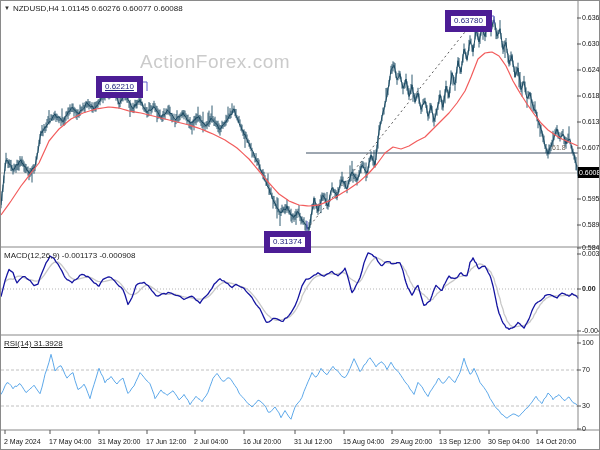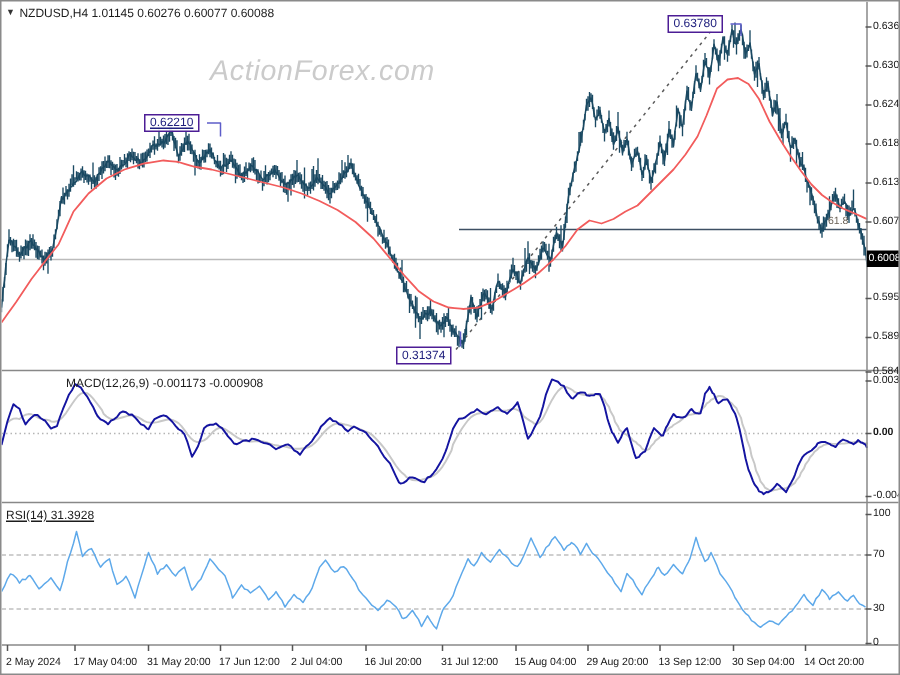--- a/index.html
+++ b/index.html
@@ -3,29 +3,29 @@
 <meta charset="utf-8">
 <style>
   html,body{margin:0;padding:0;background:#e8e8e8;}
   #root{position:relative;width:600px;height:450px;background:#ffffff;border:1px solid #8a8a8a;box-sizing:border-box;overflow:hidden;font-family:"Liberation Sans",sans-serif;}
   #csvg{position:absolute;left:0;top:0;z-index:1;}
   .watermark{position:absolute;z-index:0;font-size:19px;color:#cbcbcb;letter-spacing:0.5px;white-space:nowrap;}
   .hdr{position:absolute;z-index:2;font-size:8px;color:#1c1c1c;white-space:nowrap;}
   .hdr .ddico{font-size:6px;color:#333;margin-right:3px;vertical-align:1px;}
   .axl{position:absolute;z-index:2;font-size:7px;color:#151515;white-space:nowrap;line-height:8px;}
   .axl.bold{font-weight:bold;}
-  .swingbox{position:absolute;z-index:3;font-size:8px;line-height:10px;color:#20207e;background:rgba(255,255,255,0.92);border:1px solid #4c1d95;padding:0 3px;white-space:nowrap;}
+  .swingbox{position:absolute;z-index:3;font-size:8px;line-height:10px;color:#20207e;background:rgba(255,255,255,0.92);border:6px solid #4c1d95;padding:0 3px;white-space:nowrap;}
   .fiblbl{position:absolute;z-index:2;font-size:7px;color:#6b6257;white-space:nowrap;}
   .curtag{position:absolute;z-index:3;left:577px;width:23px;height:11px;background:#000;color:#fff;font-size:7px;line-height:11px;padding-left:1px;white-space:nowrap;}
 </style>
 </head>
 <body>
 
 <div id="root">
-  <div class="watermark" style="left:139px;top:36px;font-style:italic;">ActionForex.com</div>
+  <div class="watermark" style="left:139px;top:50px;">ActionForex.com</div>
 
   <svg id="csvg" width="600" height="450">
       <line x1="0" y1="172" x2="577" y2="172" stroke="#bbbbbb" stroke-width="1"></line>
       <line x1="305" y1="152" x2="577" y2="152" stroke="#3d4f63" stroke-width="1"></line>
       <polyline points="303,232 476,16" fill="none" stroke="#5a5a5a" stroke-width="1" stroke-linejoin="round" stroke-dasharray="2 3"></polyline>
       <path d="M0 198.5L0 207.2M1 190.3L1 200.0M2 183.6L2 190.9M3 174.4L3 182.3M4 161.8L4 170.2M5 151.8L5 161.3M6 157.0L6 162.7M7 159.1L7 167.1M8 158.2L8 166.7M9 159.0L9 166.4M10 158.9L10 170.1M11 163.9L11 170.3M12 166.8L12 173.5M13 162.6L13 171.3M14 163.5L14 169.6M15 163.0L15 171.8M16 158.7L16 169.1M17 159.3L17 169.3M18 159.5L18 169.7M19 155.1L19 165.8M20 157.7L20 164.9M21 155.2L21 164.8M22 158.7L22 165.8M23 160.4L23 170.8M24 162.6L24 171.9M25 163.0L25 172.1M26 166.0L26 170.6M27 165.4L27 174.7M28 169.4L28 179.2M29 166.9L29 176.1M30 167.1L30 174.6M31 165.3L31 181.5M32 163.7L32 170.7M33 163.0L33 172.7M34 164.5L34 170.2M35 155.3L35 164.4M36 151.9L36 158.5M37 145.1L37 151.9M38 138.8L38 145.1M39 133.0L39 143.1M40 129.7L40 134.7M41 124.0L41 134.9M42 127.5L42 135.3M43 123.0L43 130.0M44 125.1L44 132.0M45 121.5L45 130.2M46 118.0L46 126.8M47 115.1L47 122.6M48 109.1L48 123.5M49 117.1L49 122.3M50 113.2L50 118.8M51 113.6L51 120.0M52 114.1L52 119.3M53 111.4L53 119.3M54 109.8L54 117.5M55 112.5L55 121.0M56 112.8L56 119.0M57 114.6L57 120.6M58 115.4L58 122.2M59 115.4L59 120.1M60 117.1L60 125.2M61 107.4L61 121.6M62 115.9L62 124.2M63 117.1L63 124.9M64 115.1L64 123.7M65 110.5L65 119.7M66 109.9L66 115.7M67 106.5L67 118.3M68 106.4L68 114.6M69 103.3L69 113.1M70 106.2L70 111.0M71 102.5L71 111.0M72 102.5L72 111.1M73 105.8L73 115.7M74 106.8L74 112.3M75 108.1L75 117.4M76 108.7L76 119.0M77 108.3L77 116.1M78 110.8L78 116.8M79 103.6L79 115.0M80 105.5L80 112.0M81 105.6L81 110.6M82 101.7L82 108.1M83 104.0L83 110.5M84 101.2L84 111.6M85 99.9L85 106.4M86 100.4L86 107.1M87 98.0L87 105.9M88 100.1L88 108.5M89 100.3L89 106.2M90 103.0L90 107.9M91 101.2L91 111.4M92 105.2L92 111.8M93 101.4L93 109.5M94 100.9L94 110.6M95 100.7L95 110.6M96 100.0L96 107.1M97 98.6L97 106.6M98 98.0L98 103.1M99 94.1L99 104.3M100 96.0L100 100.6M101 92.7L101 98.9M102 89.8L102 102.2M103 94.7L103 98.6M104 91.7L104 99.5M105 82.2L105 96.9M106 90.1L106 95.1M107 91.5L107 97.3M108 89.3L108 98.5M109 88.4L109 97.5M110 86.2L110 95.1M111 88.5L111 95.7M112 80.9L112 93.5M113 81.5L113 89.6M114 85.6L114 92.7M115 89.7L115 99.7M116 90.9L116 97.9M117 92.5L117 103.4M118 102.0L118 107.8M119 96.5L119 106.2M120 94.3L120 102.8M121 94.6L121 100.3M122 90.7L122 100.4M123 85.8L123 95.6M124 89.5L124 99.4M125 88.1L125 99.3M126 93.1L126 101.7M127 95.4L127 101.8M128 100.4L128 106.9M129 98.9L129 116.0M130 102.4L130 111.0M131 105.6L131 111.3M132 101.8L132 111.8M133 103.7L133 112.1M134 98.7L134 105.9M135 99.0L135 107.5M136 98.9L136 107.4M137 98.6L137 103.9M138 94.5L138 101.9M139 94.6L139 103.9M140 97.4L140 104.6M141 100.5L141 104.9M142 103.6L142 108.5M143 106.1L143 110.5M144 102.4L144 111.1M145 106.1L145 112.0M146 106.1L146 116.6M147 110.2L147 115.7M148 101.0L148 115.1M149 102.0L149 110.0M150 104.1L150 113.7M151 104.9L151 111.6M152 102.1L152 108.4M153 99.8L153 107.0M154 102.2L154 110.8M155 104.6L155 111.3M156 105.1L156 121.2M157 107.5L157 118.1M158 108.9L158 116.9M159 108.5L159 117.5M160 114.1L160 119.1M161 113.8L161 121.0M162 110.0L162 120.3M163 107.2L163 116.3M164 111.2L164 118.6M165 107.4L165 113.2M166 107.8L166 113.8M167 104.5L167 112.9M168 103.8L168 114.1M169 105.7L169 115.3M170 112.1L170 119.0M171 111.9L171 121.4M172 115.3L172 120.9M173 112.7L173 119.6M174 118.6L174 126.2M175 113.0L175 123.1M176 109.2L176 120.4M177 115.1L177 122.0M178 113.6L178 120.5M179 112.7L179 119.2M180 111.4L180 115.3M181 109.5L181 117.2M182 109.0L182 115.6M183 109.1L183 118.4M184 109.6L184 115.7M185 112.4L185 119.5M186 114.0L186 123.5M187 113.6L187 121.1M188 118.2L188 127.1M189 116.0L189 127.7M190 120.7L190 128.8M191 120.2L191 133.5M192 118.6L192 125.3M193 115.1L193 129.4M194 114.8L194 122.4M195 112.3L195 124.2M196 112.7L196 121.6M197 105.7L197 120.7M198 114.1L198 120.4M199 113.8L199 121.8M200 115.2L200 124.9M201 119.1L201 126.9M202 110.7L202 131.4M203 121.2L203 126.3M204 123.4L204 129.5M205 120.7L205 126.3M206 120.0L206 128.2M207 111.6L207 125.0M208 109.6L208 126.0M209 115.1L209 123.5M210 112.4L210 121.0M211 104.5L211 121.9M212 115.0L212 120.8M213 117.4L213 125.0M214 115.7L214 125.0M215 119.5L215 126.1M216 120.2L216 128.1M217 119.7L217 131.1M218 122.4L218 132.5M219 124.1L219 134.6M220 124.1L220 131.1M221 119.7L221 127.4M222 121.0L222 127.8M223 120.7L223 125.8M224 119.3L224 125.6M225 113.8L225 124.6M226 114.5L226 121.9M227 105.6L227 120.6M228 112.5L228 117.7M229 107.1L229 118.1M230 109.8L230 117.1M231 102.3L231 113.8M232 107.5L232 111.9M233 104.6L233 111.5M234 107.9L234 115.2M235 108.0L235 117.1M236 114.2L236 119.4M237 115.9L237 121.5M238 114.9L238 122.0M239 118.4L239 126.2M240 122.8L240 129.8M241 123.7L241 131.5M242 129.4L242 134.9M243 128.3L243 138.0M244 130.2L244 146.9M245 130.9L245 137.6M246 133.5L246 141.7M247 137.6L247 142.1M248 139.0L248 145.7M249 143.0L249 147.7M250 141.9L250 150.2M251 146.8L251 156.6M252 150.9L252 155.5M253 152.0L253 156.9M254 155.6L254 161.5M255 152.1L255 161.0M256 157.3L256 164.8M257 157.0L257 164.0M258 158.6L258 168.6M259 163.4L259 169.5M260 168.6L260 172.1M261 168.9L261 174.3M262 168.1L262 178.2M263 170.8L263 179.3M264 174.2L264 180.7M265 180.4L265 184.8M266 177.3L266 184.8M267 172.4L267 187.6M268 183.4L268 193.9M269 187.7L269 193.8M270 186.3L270 193.5M271 191.7L271 198.0M272 194.8L272 207.6M273 195.0L273 203.3M274 199.4L274 205.0M275 203.1L275 208.0M276 196.2L276 217.5M277 197.2L277 211.3M278 207.8L278 213.9M279 209.7L279 225.0M280 206.9L280 215.0M281 203.7L281 212.1M282 205.7L282 210.9M283 205.7L283 212.1M284 203.2L284 213.2M285 203.2L285 211.9M286 198.4L286 209.8M287 205.2L287 211.8M288 205.4L288 213.4M289 209.1L289 213.9M290 207.7L290 220.5M291 212.9L291 222.1M292 212.2L292 218.6M293 213.5L293 220.9M294 210.3L294 218.9M295 207.9L295 223.9M296 209.7L296 217.0M297 207.7L297 213.6M298 204.1L298 216.4M299 211.9L299 220.1M300 215.6L300 223.5M301 215.4L301 222.2M302 217.9L302 223.7M303 216.2L303 223.7M304 222.8L304 229.5M305 219.5L305 230.5M306 223.6L306 228.2M307 226.3L307 230.8M308 221.2L308 231.6M309 218.4L309 226.9M310 212.9L310 222.4M311 203.1L311 213.7M312 202.4L312 207.5M313 195.5L313 208.6M314 197.0L314 204.2M315 202.3L315 207.7M316 203.8L316 212.0M317 203.2L317 213.9M318 202.5L318 210.2M319 198.3L319 205.0M320 193.6L320 212.1M321 191.4L321 199.9M322 192.2L322 200.0M323 191.7L323 198.6M324 192.5L324 202.1M325 197.3L325 204.8M326 191.0L326 207.7M327 202.2L327 208.7M328 198.6L328 206.1M329 193.9L329 200.4M330 189.4L330 194.4M331 181.4L331 190.4M332 186.2L332 191.6M333 188.4L333 192.1M334 187.9L334 197.1M335 189.1L335 197.9M336 190.8L336 199.2M337 186.1L337 194.5M338 187.7L338 191.4M339 178.6L339 187.4M340 175.4L340 184.7M341 170.8L341 179.8M342 175.6L342 183.2M343 179.9L343 185.7M344 180.0L344 188.0M345 179.9L345 187.5M346 186.2L346 192.2M347 179.1L347 186.6M348 178.2L348 183.4M349 164.4L349 180.9M350 172.9L350 180.1M351 159.9L351 175.0M352 167.9L352 181.7M353 172.4L353 178.0M354 172.7L354 180.2M355 172.8L355 181.0M356 175.8L356 184.5M357 173.5L357 179.5M358 169.1L358 175.9M359 164.9L359 172.5M360 162.7L360 172.2M361 159.9L361 167.3M362 160.3L362 166.7M363 161.5L363 167.3M364 166.1L364 172.1M365 161.5L365 180.2M366 170.6L366 176.9M367 165.4L367 172.1M368 156.9L368 166.8M369 155.5L369 161.0M370 150.2L370 158.5M371 154.7L371 159.7M372 155.2L372 164.5M373 149.1L373 166.1M374 159.5L374 166.7M375 148.4L375 159.0M376 143.4L376 150.9M377 134.8L377 147.6M378 124.2L378 134.5M379 120.9L379 129.1M380 120.0L380 123.2M381 114.0L381 120.2M382 106.6L382 114.4M383 106.4L383 113.5M384 99.9L384 106.3M385 87.0L385 100.8M386 86.8L386 96.2M387 86.4L387 94.2M388 78.9L388 85.5M389 75.0L389 79.3M390 64.8L390 72.9M391 63.2L391 72.8M392 60.3L392 70.4M393 61.2L393 67.0M394 62.1L394 71.7M395 70.5L395 77.2M396 78.1L396 83.8M397 72.0L397 79.3M398 69.6L398 76.4M399 70.2L399 78.2M400 75.6L400 80.9M401 81.2L401 87.6M402 85.0L402 93.3M403 81.7L403 88.0M404 79.0L404 87.2M405 72.7L405 83.3M406 80.3L406 89.7M407 84.6L407 93.6M408 87.2L408 98.9M409 89.4L409 93.6M410 83.0L410 93.0M411 73.6L411 88.0M412 86.2L412 100.8M413 92.1L413 97.4M414 95.5L414 102.6M415 92.1L415 99.8M416 92.3L416 97.5M417 86.8L417 95.9M418 92.6L418 102.7M419 101.5L419 105.3M420 103.4L420 113.0M421 104.4L421 110.7M422 98.2L422 104.0M423 97.4L423 103.6M424 96.8L424 102.7M425 100.9L425 107.0M426 104.2L426 112.4M427 112.5L427 119.7M428 110.3L428 117.6M429 101.9L429 112.1M430 102.3L430 109.1M431 105.1L431 112.1M432 112.4L432 121.4M433 117.0L433 125.5M434 112.5L434 121.0M435 107.8L435 113.6M436 107.5L436 114.7M437 101.1L437 108.8M438 93.9L438 102.8M439 89.3L439 96.8M440 94.8L440 101.1M441 98.7L441 108.7M442 99.3L442 109.7M443 94.6L443 100.7M444 88.2L444 102.4M445 79.7L445 90.7M446 85.1L446 91.6M447 88.6L447 97.5M448 91.4L448 97.3M449 86.1L449 92.2M450 69.4L450 83.3M451 70.9L451 74.4M452 73.9L452 84.5M453 75.8L453 83.1M454 82.8L454 89.8M455 71.6L455 82.2M456 65.8L456 72.6M457 56.1L457 65.6M458 57.0L458 65.7M459 65.6L459 72.7M460 66.6L460 73.0M461 60.2L461 64.3M462 53.2L462 61.6M463 42.5L463 52.8M464 47.5L464 53.2M465 51.3L465 57.9M466 54.2L466 60.4M467 49.5L467 54.1M468 38.9L468 50.2M469 34.3L469 39.5M470 37.6L470 43.2M471 43.7L471 50.7M472 43.9L472 55.3M473 42.7L473 47.0M474 30.5L474 38.4M475 25.2L475 31.7M476 30.5L476 35.4M477 31.4L477 39.2M478 35.5L478 46.5M479 32.5L479 42.9M480 28.1L480 34.7M481 23.1L481 28.2M482 23.1L482 38.8M483 29.4L483 34.1M484 32.4L484 40.1M485 25.9L485 36.2M486 22.9L486 27.0M487 15.4L487 22.2M488 19.1L488 30.9M489 14.0L489 28.3M490 23.9L490 35.4M491 21.2L491 28.4M492 19.1L492 26.2M493 15.5L493 21.7M494 21.5L494 29.1M495 26.8L495 38.1M496 30.5L496 38.1M497 28.7L497 37.3M498 29.0L498 33.0M499 19.1L499 29.6M500 32.0L500 38.2M501 40.0L501 46.5M502 43.4L502 52.9M503 40.2L503 50.8M504 39.3L504 57.0M505 37.0L505 45.3M506 47.8L506 52.2M507 52.5L507 61.5M508 59.0L508 65.5M509 54.2L509 64.4M510 50.5L510 60.2M511 52.9L511 60.2M512 59.5L512 66.1M513 65.3L513 71.0M514 70.6L514 76.7M515 65.5L515 73.5M516 65.9L516 74.6M517 61.7L517 75.3M518 71.4L518 86.3M519 71.0L519 87.9M520 84.9L520 91.2M521 81.1L521 95.6M522 80.1L522 84.5M523 74.9L523 82.1M524 80.6L524 91.2M525 86.4L525 93.6M526 95.7L526 106.8M527 89.9L527 97.6M528 90.8L528 98.3M529 90.9L529 95.0M530 92.1L530 108.4M531 98.5L531 102.2M532 100.7L532 110.8M533 103.6L533 110.2M534 100.3L534 112.3M535 108.6L535 112.9M536 110.9L536 120.3M537 117.5L537 127.3M538 119.4L538 124.2M539 122.8L539 135.8M540 123.8L540 132.6M541 129.5L541 135.6M542 132.8L542 141.2M543 134.6L543 143.2M544 143.5L544 148.0M545 143.0L545 152.2M546 148.7L546 154.6M547 147.5L547 157.5M548 143.4L548 153.5M549 143.9L549 152.4M550 141.5L550 150.2M551 138.8L551 145.9M552 129.8L552 144.7M553 132.8L553 139.2M554 128.3L554 134.6M555 126.5L555 133.5M556 124.1L556 133.5M557 128.6L557 137.6M558 131.2L558 137.9M559 136.7L559 140.5M560 131.5L560 138.2M561 130.0L561 135.7M562 128.1L562 135.0M563 134.7L563 143.2M564 135.5L564 145.6M565 136.0L565 147.7M566 137.1L566 142.9M567 132.6L567 142.0M568 125.3L568 137.5M569 137.7L569 143.3M570 143.7L570 147.5M571 144.8L571 152.2M572 147.7L572 154.6M573 151.0L573 158.6M574 154.5L574 162.1M575 156.1L575 169.3M576 163.9L576 169.3M577 170.6L577 177.0" stroke="#1a4962" stroke-width="0.9" fill="none"></path>
       <polyline points="0,204.0957074722255 1,192.55548569422936 2,186.04806291290933 3,174.7933772673334 4,167.29173207226756 5,159.14093860082372 6,159.18363547283792 7,160.21853484426424 8,163.20084183476237 9,163.2630025658185 10,164.42698085451025 11,167.83865032527135 12,169.19601683537292 13,168.45495211237807 14,166.38015273813164 15,164.22706977870644 16,163.3617707192254 17,164.2804780214934 18,160.99410723964408 19,159.96037669827248 20,159.05116786554044 21,162.47831613825556 22,162.55933566114834 23,165.2544569202021 24,165.15745783674413 25,166.8938621584763 26,169.64129751135656 27,169.78727336963047 28,172.20352337914684 29,171.6174333207856 30,170.2018224437264 31,168.02981170943463 32,167.04540046795523 33,167.04566492351967 34,165.4903695951171 35,159.97511846656374 36,155.14940086999724 37,150.31375537710906 38,143.61995640511313 39,136.9406340695486 40,130.57014023655566 41,131.9183843624731 42,129.42883722766845 43,128.18157113827573 44,125.95183528575001 45,126.35279045752712 46,123.77779108691325 47,123.33479775108155 48,120.8029452847131 49,120.81568588736931 50,119.80413758748935 51,117.5690043622151 52,115.54203003473941 53,114.04165100803809 54,113.02849209612631 55,115.61665959487048 56,116.44781098815045 57,116.10927784459632 58,115.88273413031489 59,116.86252820240917 60,118.76149789093132 61,119.24505288270072 62,120.85379955095881 63,119.18405296481636 64,115.50317966856676 65,114.81568960155859 66,113.92013339508331 67,111.05697116520348 68,110.63937357482006 69,109.82667200067158 70,107.50131528731497 71,106.35603390266469 72,107.11180208535484 73,108.80764855866211 74,109.39932543407163 75,110.21257044186936 76,111.92141649821839 77,111.99708555650295 78,113.26694814524005 79,110.2224770496122 80,109.04677283218912 81,109.23599060245836 82,108.6690555176088 83,107.44108445095647 84,105.18136722544737 85,102.36395809403106 86,101.41868638010635 87,103.6119904473247 88,103.97344818616912 89,105.49366494442506 90,106.27672095213865 91,104.5990425941297 92,106.35887953795441 93,108.43839439968038 94,107.34467542816171 95,105.24563539960951 96,104.96558980831738 97,103.52505124727367 98,100.67917007129734 99,100.23995972292896 100,96.71734898115118 101,95.48432620800301 102,95.78486362099608 103,96.63144950967283 104,94.9147662141163 105,95.33290350981525 106,95.68071803625307 107,93.1137495911212 108,94.78937797401537 109,93.47560927633924 110,90.56510743343509 111,89.3606337435826 112,87.37132839256493 113,85.71629383890718 114,88.15055051280677 115,93.30246874336268 116,96.19216969660118 117,99.9960907761455 118,103.09767467742678 119,101.78497017847917 120,99.1604563659028 121,98.956808395198 122,94.24536475930924 123,95.01217637692834 124,92.81503370139517 125,94.55713363426871 126,95.31641972548694 127,98.92346911611064 128,99.88829161437747 129,101.9457342707898 130,104.67017487850248 131,106.62918299116622 132,107.55353253063677 133,106.8462424122711 134,103.17122304022602 135,104.87063707870927 136,101.67238186662895 137,100.34703243272241 138,100.9490967655201 139,98.59433809625652 140,101.89752664056358 141,101.44453366643694 142,105.84876037711287 143,106.54422956447713 144,108.15200445285893 145,109.88169634273487 146,111.67043234508971 147,109.95642392265444 148,108.6168680531517 149,109.70136932060186 150,108.9141713555037 151,108.47797195053565 152,106.27457265265964 153,105.74257325066374 154,107.00005247680073 155,109.02483473283597 156,110.11164048841499 157,111.62740307646483 158,113.62064900155077 159,115.67634049225828 160,117.25465338479478 161,114.95943824595746 162,113.27859980695816 163,114.42695554575275 164,112.84185746654023 165,112.09844014169576 166,109.48346148058002 167,109.53710410838812 168,110.537321107679 169,112.61299961803954 170,111.97029467614182 171,113.45690762981361 172,115.38939142042409 173,117.07303163928188 174,118.44276141046674 175,118.6160257146652 176,116.91918637797664 177,115.39045465342488 178,116.24636011209635 179,115.69940400336608 180,114.25808457378675 181,114.25243163382515 182,111.49346969928288 183,114.12023584742343 184,114.92888764556446 185,116.68965900180147 186,118.72384327730343 187,120.00896163873094 188,119.7432621507874 189,121.88196828391261 190,121.86594771936812 191,120.84046227726974 192,121.36377978677771 193,118.6183049444527 194,119.2797728451939 195,116.42792345965917 196,117.2524436343905 197,115.82016320122413 198,115.91149440260607 199,118.34356745737638 200,119.62397041051169 201,120.78497518412733 202,122.22077677113172 203,122.16662098245604 204,124.39885213873296 205,124.36503854194758 206,123.9170602271945 207,122.60266702932962 208,121.45333337149671 209,119.4596890310037 210,117.13640122198464 211,118.49533789604685 212,119.64401885943674 213,120.52497055336133 214,121.68009034389634 215,122.77840986581445 216,123.23461474349472 217,125.66999391567427 218,128.08774073752005 219,128.1585754992713 220,127.74984482434637 221,124.78481993238799 222,124.18288935925679 223,123.10717531474909 224,121.15265784482928 225,121.1489694742847 226,118.72995430288368 227,117.91339713753426 228,115.60854768112833 229,113.57516243811205 230,114.0408116350074 231,112.77829242643688 232,109.18938255315551 233,107.95257088469927 234,111.28743056916446 235,114.70271880415262 236,116.8806556787651 237,118.89427871914047 238,122.28528973689681 239,124.436036596311 240,125.46707419909866 241,129.2589213940789 242,128.97758456960474 243,133.69243277545132 244,133.28908558206658 245,136.37566350707317 246,138.63370623578822 247,141.70070489272507 248,141.88998917328792 249,145.33374973578353 250,147.7603807424609 251,149.29056711232383 252,150.27574254082984 253,153.26202658406422 254,155.88079836702943 255,158.72101180644884 256,160.3311452717133 257,160.98715311424607 258,163.6538197052317 259,167.46207154340874 260,169.89357292756938 261,172.28019365844327 262,173.71481745583696 263,177.43698025165915 264,179.82708963557477 265,180.39550510509662 266,184.75430135883124 267,186.0429378769095 268,186.99023055090737 269,192.13820243315067 270,193.10162729658262 271,196.38330699746342 272,198.57403970078596 273,201.21858444331147 274,201.74873873603005 275,205.05193645719064 276,206.8960360029694 277,207.67710190647148 278,210.05174206595484 279,211.62890250288365 280,211.10722310829445 281,211.38449539065834 282,208.64260222370325 283,207.78700235200043 284,208.86281578525768 285,208.20204568261244 286,204.78178766708905 287,208.33865409887954 288,209.59277320176335 289,211.57253537027748 290,214.4353015871107 291,213.94710790254817 292,215.87585146044188 293,216.23549564664043 294,213.9753330855981 295,214.62316964749394 296,211.0122654307225 297,210.7450941532129 298,212.79743304909087 299,215.4572560703183 300,216.10277383942287 301,220.31991918004115 302,219.88165895146395 303,221.2086639212795 304,223.18119161157614 305,223.45408242682652 306,226.93001433978634 307,225.9176754556834 308,228.53805033724663 309,223.01201810432227 310,214.98827934427572 311,210.01093924209053 312,204.85584181563735 313,197.13339541695706 314,200.7267727970503 315,203.12040002463405 316,207.31321402432548 317,210.43810683811927 318,205.06162827050392 319,203.78634235890877 320,200.25602617978865 321,195.43200370777956 322,194.28631665128577 323,196.52395815999432 324,197.1647950244438 325,201.3099758267449 326,203.96372010170654 327,205.04374938204128 328,200.54586396775946 329,194.08570613343534 330,189.71298464781745 331,186.8829758676621 332,187.175407796947 333,191.07884328839316 334,192.11914802371484 335,192.5208345754169 336,196.66670903198732 337,192.7787006111251 338,187.6211711790977 339,184.62400709489546 340,181.8872439081721 341,178.7083646488415 342,181.4846530789438 343,180.56429780836416 344,183.15326517664514 345,186.92782387483297 346,187.9358643178995 347,183.4715909370089 348,180.028878308427 349,176.95772973255148 350,172.763614992827 351,170.87718444335144 352,172.83893940753254 353,174.05462239941332 354,176.03866693961373 355,176.8752540877905 356,179.3954534949248 357,176.9868892010706 358,174.6468023935085 359,171.2078276976514 360,166.7601144267526 361,164.44317043104357 362,165.16543454922058 363,167.458468750193 364,169.6842844937855 365,170.16948705262945 366,172.16889354338352 367,168.34378364686566 368,162.22175287093117 369,158.75050174025841 370,153.93274852327664 371,156.7044307106195 372,159.3669533822066 373,160.38549474621448 374,164.01019962667962 375,156.17512560446053 376,146.58603416829652 377,138.22626655943517 378,130.11206442704986 379,124.96682542700638 380,120.93495169628176 381,115.2331594076162 382,111.21016380549882 383,107.97307901863152 384,102.78906613997606 385,99.58461457762617 386,93.86720616294407 387,87.88398060092422 388,83.31195973340047 389,75.85723926178517 390,68.87027282331617 391,67.34200814157198 392,65.79750206676816 393,64.28390283919121 394,68.22168495337868 395,74.52567810209422 396,78.73852856421775 397,76.7829121409991 398,75.7376871052684 399,72.64051157941134 400,78.41144849976747 401,82.54826892526584 402,87.08916027638557 403,85.18343187884898 404,81.60625448144953 405,77.98573638893932 406,83.93815556965062 407,89.24732578456432 408,95.47112783927989 409,92.91226144371505 410,89.04475118540138 411,83.79983970769673 412,90.9059672590373 413,93.59172263978596 414,101.08240688246786 415,97.34580697081012 416,94.3110917389755 417,91.85219029446701 418,97.09561244022517 419,103.29161619788887 420,108.52677125159035 421,106.1944254790174 422,102.95902584537818 423,102.09738327113324 424,99.97063793636423 425,103.84512980686429 426,109.42999730147267 427,115.29797918433229 428,112.80281773953209 429,108.62441498248732 430,104.20927733122804 431,110.32410594952484 432,114.24869366397554 433,119.79441043701694 434,116.65621494369405 435,113.00455866591285 436,107.61749799741315 437,103.9555091895732 438,99.90961582341369 439,93.57981078051021 440,97.2131213685714 441,102.26417491279116 442,106.32109261435508 443,98.93690279907092 444,92.85867731833149 445,85.12302253051801 446,88.97300374964547 447,90.60735362478253 448,96.12570505338986 449,86.05816565681783 450,79.92352747083186 451,72.05953560423085 452,74.94823364111667 453,81.29613958134448 454,83.55127698977071 455,75.97903374309918 456,67.2867869344168 457,59.694673409776144 458,65.3759981076587 459,67.40019541974189 460,71.08441960186903 461,62.840248612845436 462,55.058436093180646 463,48.135418087074264 464,50.97178945712363 465,54.865405876825285 466,58.87657180259776 467,53.20895292720553 468,45.53851421008439 469,39.47499555487884 470,43.25029084866414 471,44.638293498260104 472,50.798825257596945 473,44.18943776517305 474,37.21385259664641 475,28.55392516965695 476,32.15365975768631 477,36.89288076714591 478,40.980386754721586 479,36.360186605649155 480,30.656281145362314 481,24.11721010441762 482,29.283558280261648 483,33.09734969086201 484,35.489587651095164 485,29.4996519563718 486,24.650430740858628 487,18.78946161097356 488,23.814628965988735 489,27.80236470604736 490,28.67694787130549 491,25.462873031367955 492,21.50703820120871 493,18.79104771478616 494,22.805609077667945 495,29.53843503183302 496,35.14424668422166 497,33.020688380201975 498,31.376272721313686 499,27.682293785820853 500,34.97832495772512 501,41.37423115279878 502,48.36965175572301 503,45.737058436608436 504,43.74114407796466 505,41.40851835203754 506,49.63460936155229 507,54.54620627610923 508,62.755549234457106 509,59.182650187215444 510,58.46836319672954 511,54.44691410006346 512,62.951946433223135 513,67.03036984794946 514,76.09270115317437 515,71.69494806828985 516,70.65885041397632 517,66.96557436672299 518,74.07504817994392 519,80.0014269840134 520,88.64998698008712 521,86.66450765752133 522,81.71353329433138 523,80.68741116076122 524,86.31937891376175 525,92.80140359387798 526,97.19020230727746 527,96.73017841215719 528,93.10857312595871 529,91.78852798803175 530,97.12322818299594 531,101.42940494632165 532,105.34226616138697 533,108.8007077642875 534,108.82872771331826 535,110.76001107332297 536,115.83944267252123 537,119.84633039776841 538,121.60832862700724 539,124.51256744393422 540,128.05436353582004 541,131.02127986099632 542,135.98395709824624 543,139.7002835575803 544,144.99908558535347 545,146.96476636910722 546,150.16169891847687 547,153.0070561741046 548,149.5931181759076 549,146.53718247871714 550,145.42591979909963 551,141.76739680096543 552,139.97136715899128 553,136.1011745001195 554,133.10649017490127 555,130.4470362324642 556,128.00462569226727 557,131.0773432692097 558,134.24165894063577 559,137.895148598773 560,135.09583291128706 561,134.99707333471798 562,133.14486993879308 563,135.1623946283924 564,139.69985272449745 565,142.75807396194807 566,139.94907846136442 567,140.16170015170317 568,137.69444967535998 569,139.28236044172618 570,143.29861075856348 571,148.4176858430345 572,151.37929721419357 573,153.18161228455057 574,158.6909997748169 575,162.13321534783265 576,166.4503510230921 577,175.0496451088924" fill="none" stroke="#1a4962" stroke-width="1" stroke-linejoin="round"></polyline>
       <polyline points="0,214 4,208.4 8,202.8 10,200 14,194 18,188 20,185 24,179.8 28,174.6 30,172 34,167 38,162 42,153.2 46,144.4 48,140 52,135.2 56,130.4 58,128 62,124.66666666666667 66,121.33333333333333 70,118 74,116 78,114 82,112 86,110.76923076923077 90,109.53846153846153 94,108.3076923076923 95,108 99,107.38461538461539 103,106.76923076923077 107,106.15384615384616 108,106 112,106.4 116,106.8 118,107 122,108.2 126,109.4 128,110 132,110.66666666666667 136,111.33333333333333 140,112 144,113 148,114 152,115 156,116 160,117 164,118 168,119 172,120 176,121 180,122 184,123 188,124 192,125.33333333333333 196,126.66666666666667 200,128 204,129.66666666666666 208,131.33333333333334 212,133 216,135 220,137 224,139 228,141.66666666666666 232,144.33333333333334 236,147 240,150.66666666666666 244,154.33333333333334 248,158 252,162.8 256,167.6 258,170 262,174.8 266,179.6 268,182 272,186.4 276,190.8 278,193 282,195.8 286,198.6 288,200 292,201.6 296,203.2 298,204 302,204.4 306,204.8 308,205 312,204.6 316,204.2 318,204 322,202.4 326,200.8 328,200 332,197.6 336,195.2 338,194 342,191.6 346,189.2 348,188 352,185.2 356,182.4 358,181 362,177.4 366,173.8 368,172 372,167.5 376,163 380,157.5 384,152 388,149 392,146 396,147 400,148 404,146.5 408,145 412,142.5 416,140 420,138 424,136 428,132 432,128 436,124 440,120 444,116 448,112 452,107 456,102 460,96 464,90 468,80.66666666666667 470,76 474,65.71428571428571 477,58 481,54.57142857142857 484,52 488,51.42857142857143 491,51 495,53.285714285714285 498,55 502,60.714285714285715 505,65 509,73.57142857142857 512,80 516,86.85714285714286 519,92 523,98.28571428571429 526,103 530,108.71428571428571 533,113 537,118.14285714285714 540,122 544,126 547,129 551,131.85714285714286 554,134 558,136.28571428571428 561,138 565,139.71428571428572 568,141 572,142.77777777777777 576,144.55555555555554 577,145" fill="none" stroke="#f25c5c" stroke-width="1.2" stroke-linejoin="round"></polyline>
       <line x1="0" y1="288" x2="577" y2="288" stroke="#b5b5b5" stroke-width="1" stroke-dasharray="1 2"></line>
       <polyline points="4,280.9 6,279.0833333333333 8,278.07142857142856 10,277.9375 12,278.3888888888889 14,276.6666666666667 16,275.5 18,275.05555555555554 20,275.1666666666667 22,276.1666666666667 24,277.1666666666667 26,278.05555555555554 28,278.6111111111111 30,278.8333333333333 32,279.27777777777777 33,279.94444444444446 35,280.1111111111111 37,279.77777777777777 39,278.6666666666667 41,276.77777777777777 43,274.3888888888889 45,271.3888888888889 47,268.3333333333333 49,265.5 51,263 53,261.3888888888889 55,260.77777777777777 57,261.1111111111111 59,262.5185185185185 61,264.5740740740741 63,267.1851851851852 65,269.7962962962963 67,272.3888888888889 68,274.77777777777777 70,276.6666666666667 72,277.94444444444446 74,278.64814814814815 75,278.6481481481481 77,278.2037037037037 79,277.7037037037037 81,277.1481481481481 83,276.55555555555554 85,276 87,275.94444444444446 89,276.3888888888889 91,277.15185185185186 93,278.23333333333335 95,279.56666666666666 97,280.4 99,280.73333333333335 101,280.84444444444443 102,280.73333333333335 104,280.4 106,279.84444444444443 108,279.32222222222225 110,278.8333333333333 112,278.55555555555554 114,278.94444444444446 116,279.8888888888889 118,281.1111111111111 120,283.1111111111111 122,285.72222222222223 124,288.6111111111111 126,290.94444444444446 128,292.72222222222223 130,293.6111111111111 131,293.6111111111111 133,293.27777777777777 135,292.6111111111111 137,291.22222222222223 139,289.1111111111111 141,286.8888888888889 143,285.27777777777777 145,284.3333333333333 147,284.27777777777777 149,285.1111111111111 151,286.3888888888889 153,287.77777777777777 155,289.1666666666667 157,290.55555555555554 159,291.6666666666667 161,292.5 163,293 165,293.27777777777777 167,293.3333333333333 169,293.1666666666667 171,293.1111111111111 173,293.22222222222223 175,293.5 177,294 179,294.72222222222223 181,295.3888888888889 183,295.8888888888889 185,296.22222222222223 187,296.3888888888889 189,296.72222222222223 191,297.1666666666667 193,297.6666666666667 195,298.1666666666667 197,298.22222222222223 199,298.1111111111111 201,297.8888888888889 203,297.55555555555554 205,297 207,295.8888888888889 209,294.22222222222223 211,292.05555555555554 213,289.55555555555554 215,287.1666666666667 217,285.1666666666667 219,283.5 221,282.22222222222223 223,281.44444444444446 225,281.22222222222223 227,281.55555555555554 229,282 231,282.3888888888889 233,283.05555555555554 235,283.72222222222223 237,284.44444444444446 239,285.1666666666667 241,285.94444444444446 243,286.72222222222223 245,287.55555555555554 247,288.8888888888889 249,290.77777777777777 251,292.8888888888889 253,295.1666666666667 255,297.55555555555554 257,300.27777777777777 259,303.27777777777777 261,306.4259259259259 263,309.4814814814815 265,312.0925925925926 267,314.2037037037037 269,315.8703703703703 270,317.1481481481481 272,318.25925925925924 274,318.98148148148147 276,319.25925925925924 278,319.22222222222223 280,318.77777777777777 282,318.27777777777777 284,317.72222222222223 286,317.05555555555554 288,316.1111111111111 290,314.6666666666667 292,312.5185185185185 294,310.0185185185185 296,306.7962962962963 298,303.1296296296297 300,299.2962962962963 301,295.2962962962963 303,291.462962962963 305,287.962962962963 307,284.6851851851852 309,281.8333333333333 311,279.1666666666667 313,277.05555555555554 315,275.72222222222223 317,274.8888888888889 319,274.5185185185185 321,274.2407407407407 323,273.8518518518519 325,273.462962962963 327,273.0925925925926 328,272.7592592592593 330,272.7592592592593 332,272.7592592592593 334,272.7962962962963 335,272.8333333333333 337,272.6111111111111 338,272.3333333333333 340,271.9259259259259 341,271.5185185185185 343,271.9074074074074 345,272.7962962962963 347,274.46296296296293 348,276.42592592592587 350,277.92592592592587 352,279.25925925925924 354,280.3703703703703 355,281.3333333333333 357,281.6111111111111 359,280.3333333333333 361,277.77777777777777 363,273.77777777777777 365,269.44444444444446 367,265.6111111111111 369,262.3333333333333 371,259.6666666666667 373,257.81481481481484 375,256.9814814814815 377,257.2037037037037 379,258.09259259259255 381,259.3148148148148 382,260.3148148148148 384,261.0555555555555 385,261.55555555555554 387,262.03703703703707 388,262.22222222222223 390,262.2962962962963 391,262.18518518518516 393,261.8888888888889 394,261.77777777777777 396,261.77777777777777 397,261.92592592592587 399,262.7407407407407 400,263.7037037037037 402,265.48148148148147 403,267.6296296296296 405,270.25925925925924 406,273.22222222222223 408,276.5925925925926 409,280.14814814814815 411,283.25925925925924 412,285.55555555555554 414,287.2592592592593 415,287.9259259259259 417,288.96296296296293 418,289.8888888888889 420,291.2962962962963 421,292.7037037037037 423,293.7037037037037 424,295.037037037037 426,296.4444444444444 427,298.0740740740741 429,299.18518518518516 430,299.14814814814815 432,298.2592592592593 433,296.40740740740745 435,294.40740740740745 436,292.74074074074076 438,291.33333333333337 439,290.14814814814815 441,288.4444444444444 442,287.1111111111111 444,285.72222222222223 445,284.3888888888889 447,283.4259259259259 448,282.31481481481484 450,281.16666666666663 452,279.9074074074074 454,278.3518518518519 455,277.27777777777777 457,276.27777777777777 458,275.55555555555554 460,275.3703703703704 461,275.1111111111111 463,274.85185185185185 464,274.55555555555554 466,273.2592592592593 467,271.7037037037037 469,269.88888888888886 470,268.1111111111111 472,266.81481481481484 473,265.55555555555554 475,264.6666666666667 476,263.92592592592587 478,262.99999999999994 479,262.96296296296293 481,263.33333333333337 482,264.03703703703707 484,265.3703703703703 485,266.55555555555554 487,268 488,269.22222222222223 490,271.18518518518516 491,273.77777777777777 493,277.55555555555554 494,281.962962962963 496,287.14814814814815 497,292.2592592592593 499,297.6666666666667 500,302.8888888888889 502,308.18518518518516 503,312.6666666666667 505,316.81481481481484 506,319.9259259259259 508,322.40740740740745 509,324.11111111111114 511,325.2962962962963 512,325.88888888888886 514,326 515,325.7037037037037 517,325.4074074074074 518,325.03703703703707 520,324.81481481481484 521,324.77777777777777 523,324.4074074074074 524,323.99999999999994 526,323.14814814814815 527,322.2592592592593 529,320.8888888888889 530,319.0740740740741 532,316.8148148148148 533,314.14814814814815 535,311.22222222222223 536,308.5925925925926 538,306 539,303.85185185185185 541,301.74074074074076 542,300.1111111111111 544,298.6296296296296 545,297.44444444444446 547,296.5185185185185 548,295.77777777777777 550,295.2592592592593 551,294.962962962963 553,294.81481481481484 554,294.9259259259259 556,294.9259259259259 557,294.962962962963 559,294.9259259259259 560,294.7407407407407 562,294.6666666666667 563,294.51851851851853 565,294.3703703703704 566,294.18518518518516 568,293.8148148148148 569,293.5925925925926 571,293.55555555555554 572,293.7037037037037 574,294.14814814814815 575,294.55555555555554 577,294.625 577,294.61904761904765 577,294.5555555555556 577,294.73333333333335" fill="none" stroke="#c8c8c8" stroke-width="1.3" stroke-linejoin="round"></polyline>
@@ -66,21 +66,21 @@
       <line x1="343" y1="429" x2="343" y2="433" stroke="#555" stroke-width="1"></line>
       <line x1="391" y1="429" x2="391" y2="433" stroke="#555" stroke-width="1"></line>
       <line x1="439" y1="429" x2="439" y2="433" stroke="#555" stroke-width="1"></line>
       <line x1="488" y1="429" x2="488" y2="433" stroke="#555" stroke-width="1"></line>
       <line x1="536" y1="429" x2="536" y2="433" stroke="#555" stroke-width="1"></line>
     </svg>
 
   <div class="hdr" style="left:3px;top:3px;">
     <span class="ddico">▼</span><span>NZDUSD,H4 1.01145 0.60276 0.60077 0.60088</span>
   </div>
-  <div class="hdr" style="left:3px;top:250px;margin-left:40px;">MACD(12,26,9) -0.001173 -0.000908</div>
+  <div class="hdr" style="left:3px;top:250px;">MACD(12,26,9) -0.001173 -0.000908</div>
   <div class="hdr" style="left:3px;top:338px;text-decoration:underline;">RSI(14) 31.3928</div>
 
   <div class="swingbox" id="ann-high1" style="left: 95px; top: 75px; text-decoration: underline;">0.62210</div>
   <div class="swingbox" id="ann-high2" style="left: 444px; top: 9px;">0.63780</div>
   <div class="swingbox" id="ann-low" style="left: 263px; top: 230px;">0.31374</div>
   <div class="fiblbl" id="ann-fib" style="left: 551px; top: 143px;">61.8</div>
 
   <div class="curtag" id="cur-tag" style="left: 577px; top: 166px;">0.60088</div>
 
   <div id="labels-layer">

